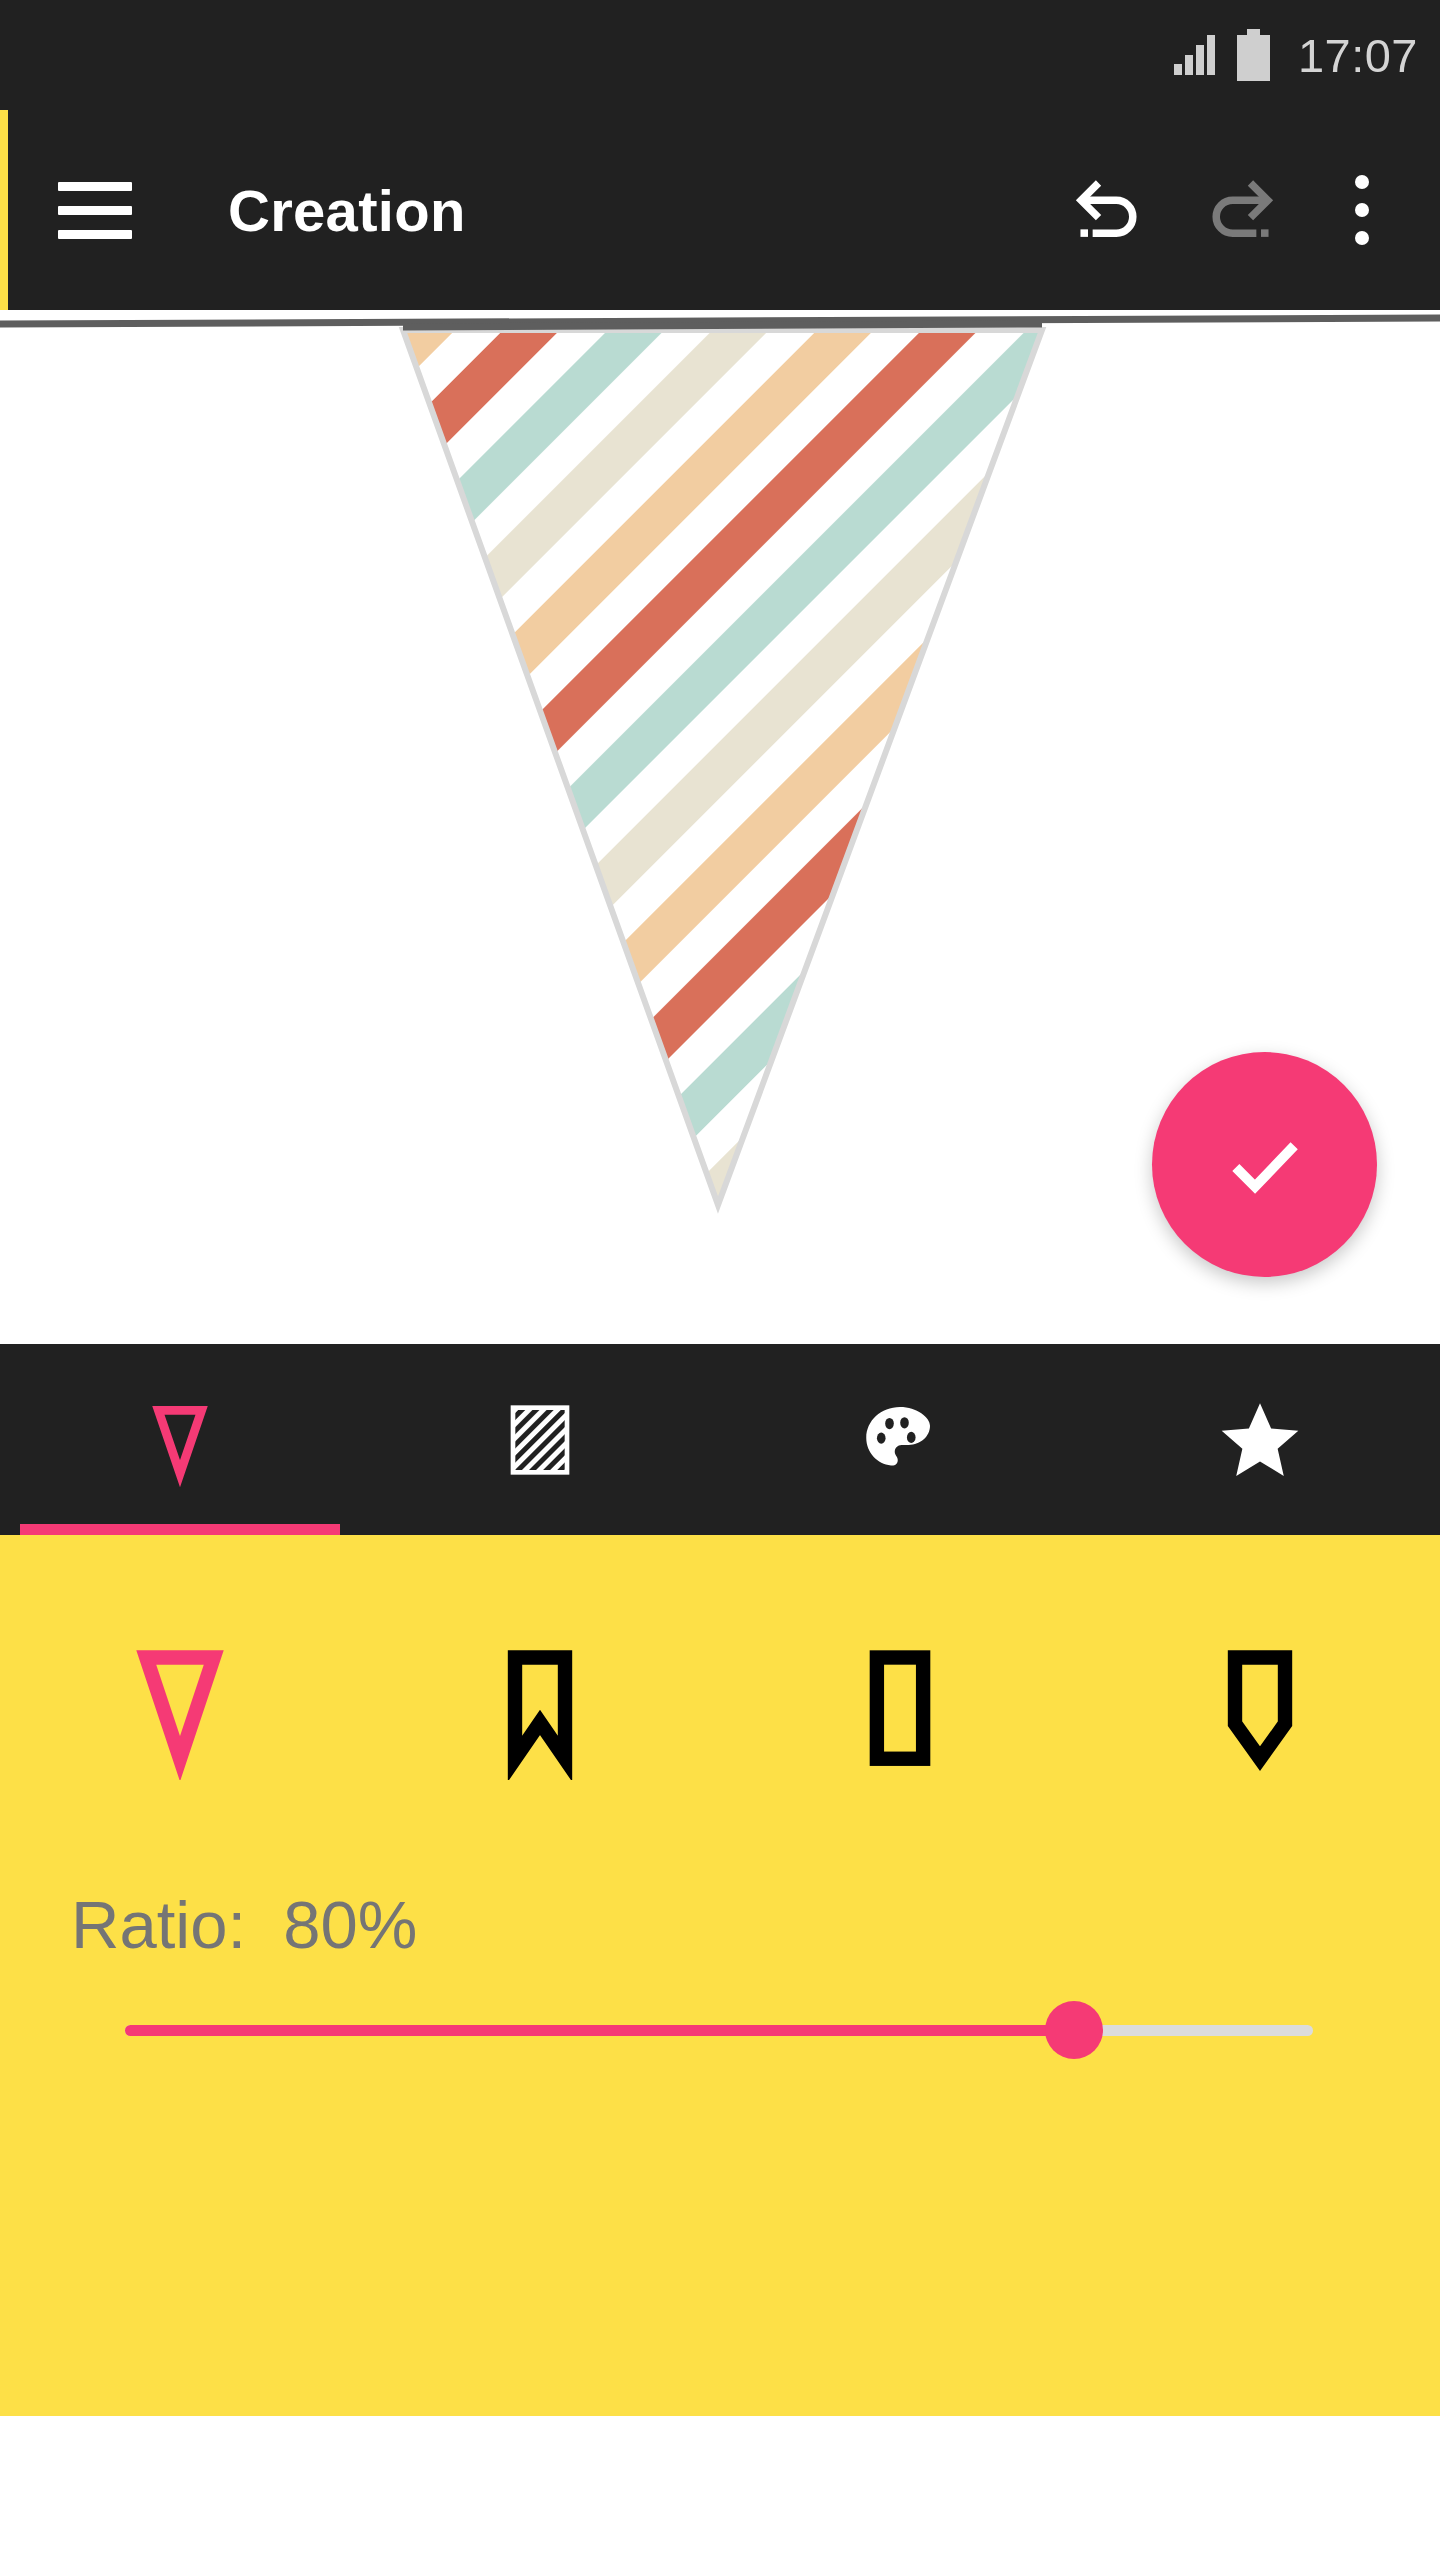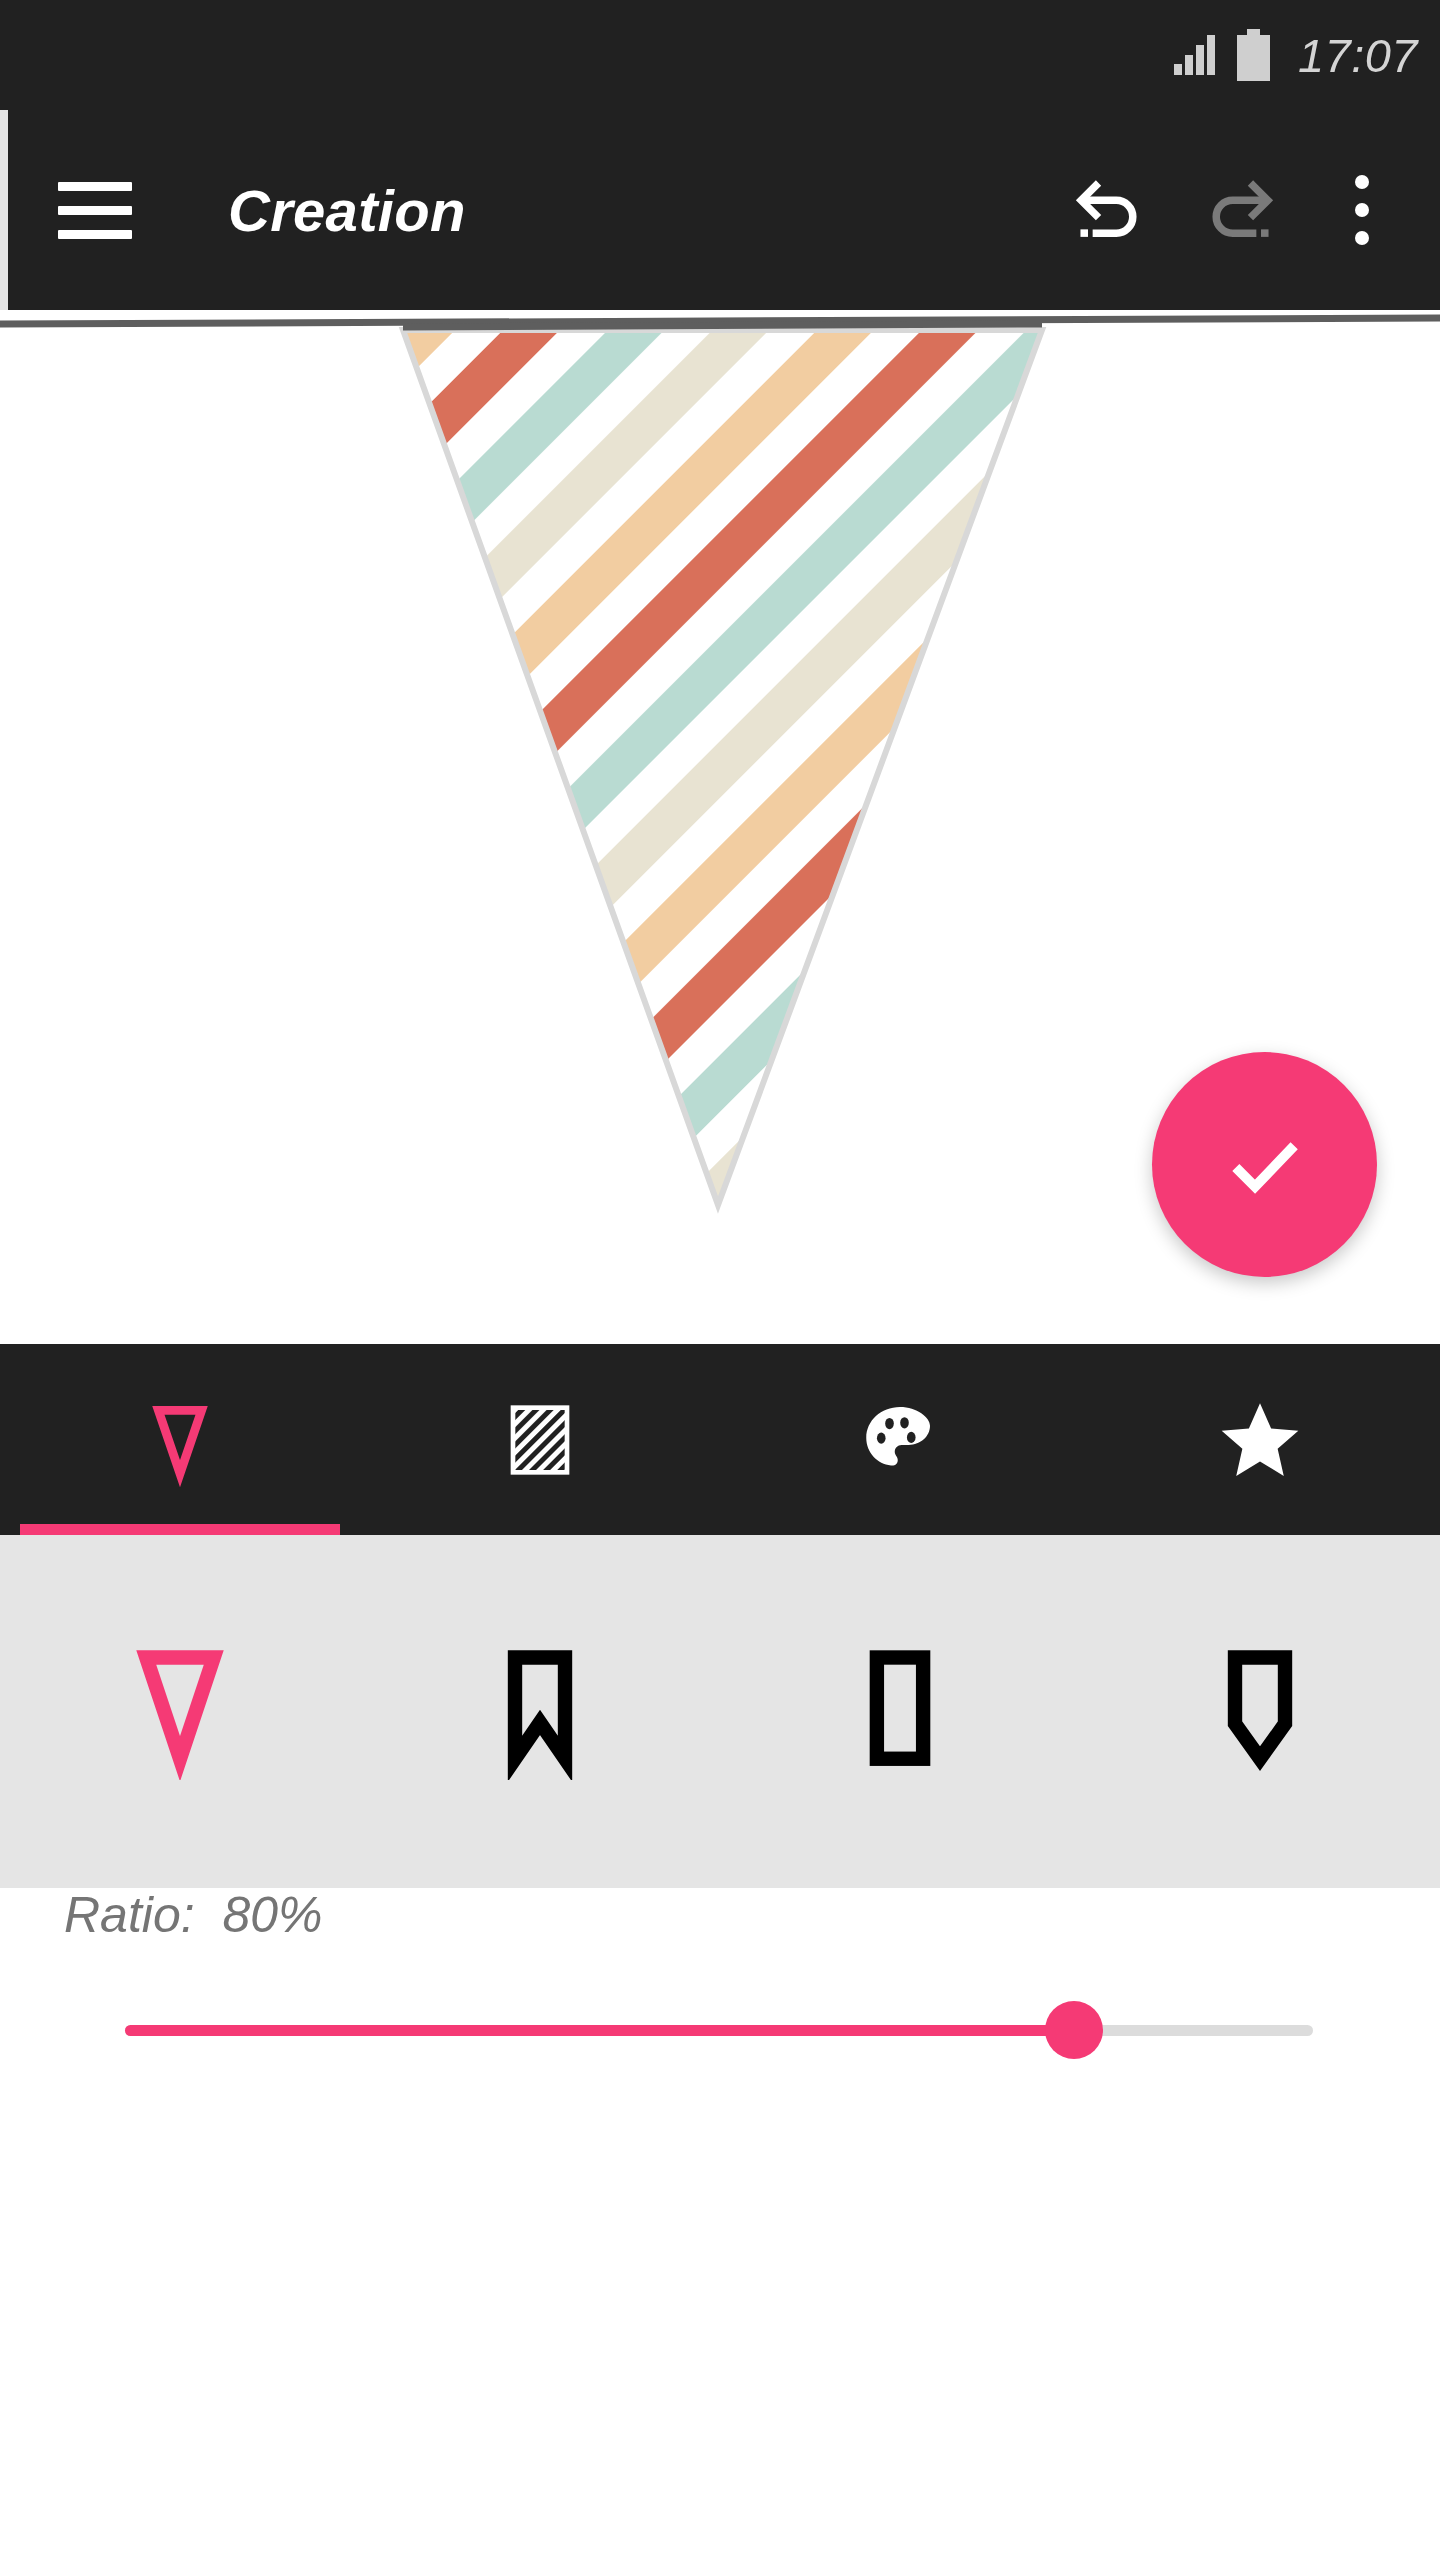--- a/index.html
+++ b/index.html
@@ -2,21 +2,21 @@
 <html><head>
 <meta charset="utf-8">
 <style>
   * { margin:0; padding:0; box-sizing:border-box; }
   html, body {
     width:1440px; height:2560px;
     background:#ffffff;
     font-family:"Liberation Sans", sans-serif;
     overflow:hidden;
   }
-  #app { position:relative; width:1440px; height:1888px; background:#e5e5e5;font-style:italic; }
+  #app { position:relative; width:1440px; height:2416px; background:#fde047; }
 
   
   .status-bar{
     position:absolute; top:0; left:0;
     width:1440px; height:110px;
     background:#212121;
     display:flex; align-items:center; justify-content:flex-end;
     padding-right:22px;
   }
   .status-icons{ display:flex; align-items:center; gap:22px; }
@@ -108,22 +108,22 @@
     width:1440px; height:290px;
     display:flex;
   }
   .shape-opt{
     flex:1; display:flex; align-items:center; justify-content:center;
     cursor:pointer;
   }
 
   
   .ratio-label{
-    position:absolute; left:64px; top:1886px;
-    font-size:50px; color:#757575; white-space:pre;
+    position:absolute; left:71px; top:1886px;
+    font-size:67px; color:#757575; white-space:pre;
   }
   .slider-area{
     position:absolute; left:0; top:1990px; width:1440px; height:80px;
     cursor:pointer;
   }
   .slider-track{
     position:absolute; left:125px; top:35px;
     width:1188px; height:11px; background:#dcdcdc; border-radius:6px;
   }
   .slider-fill{

